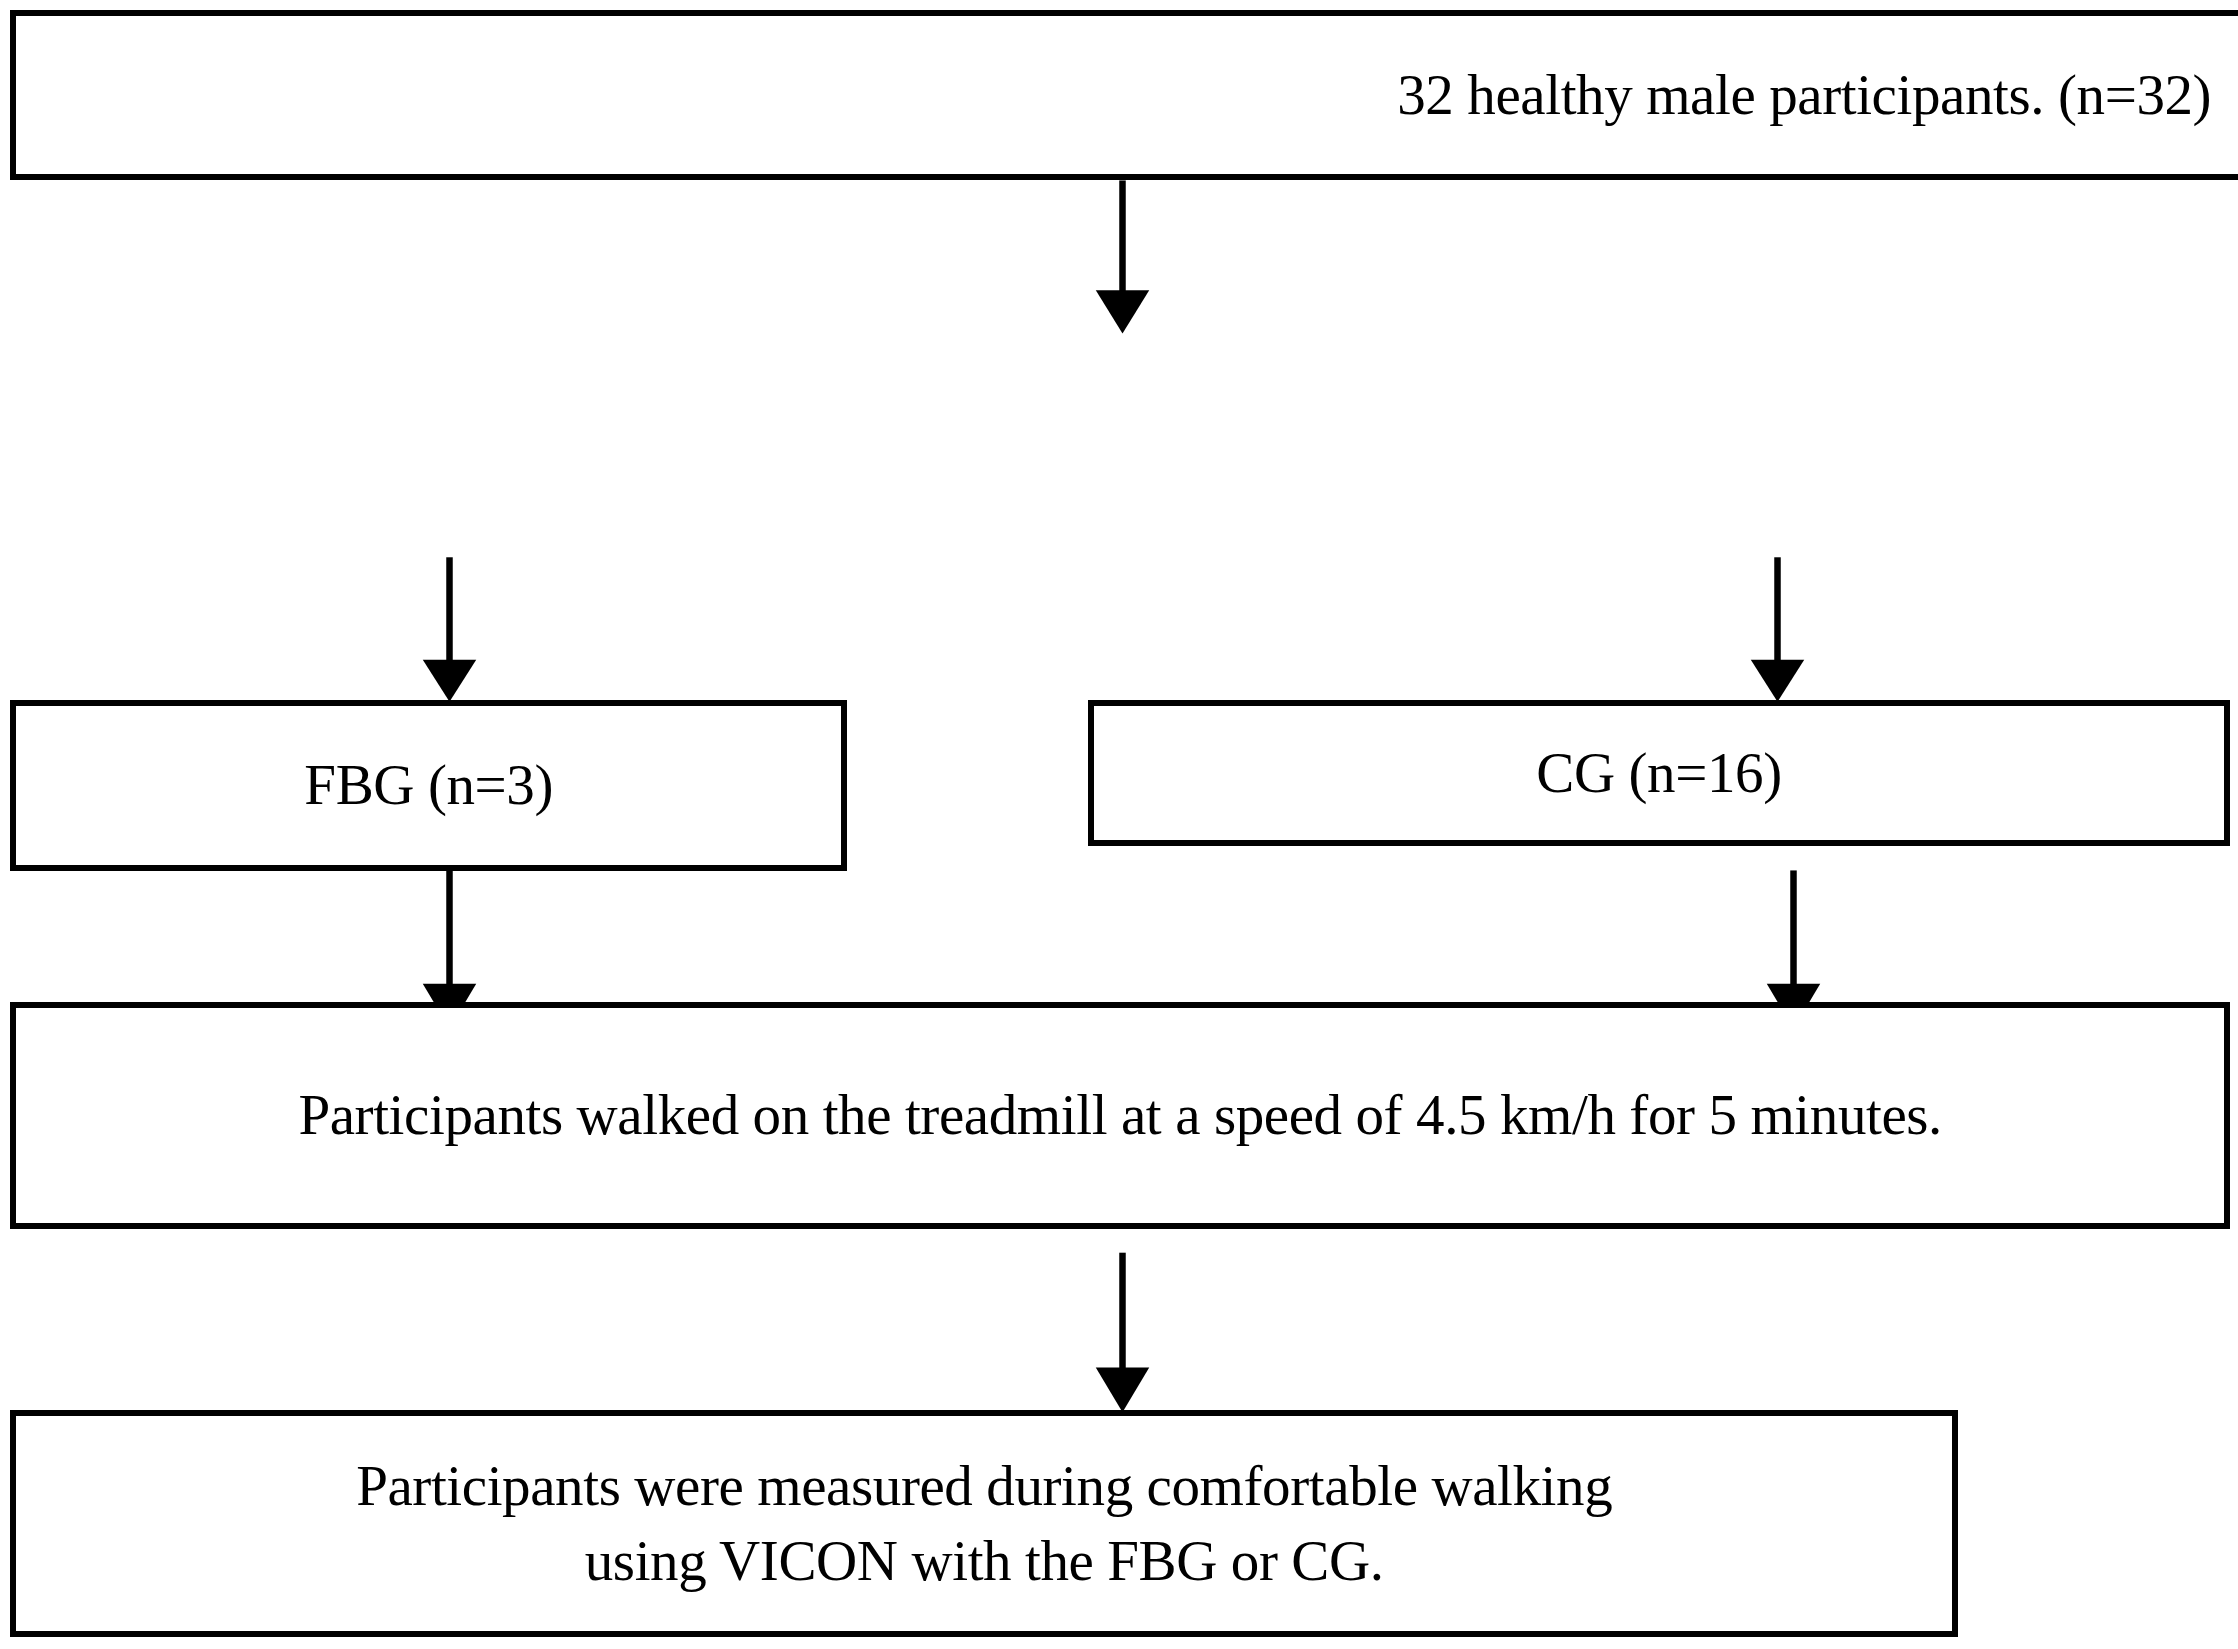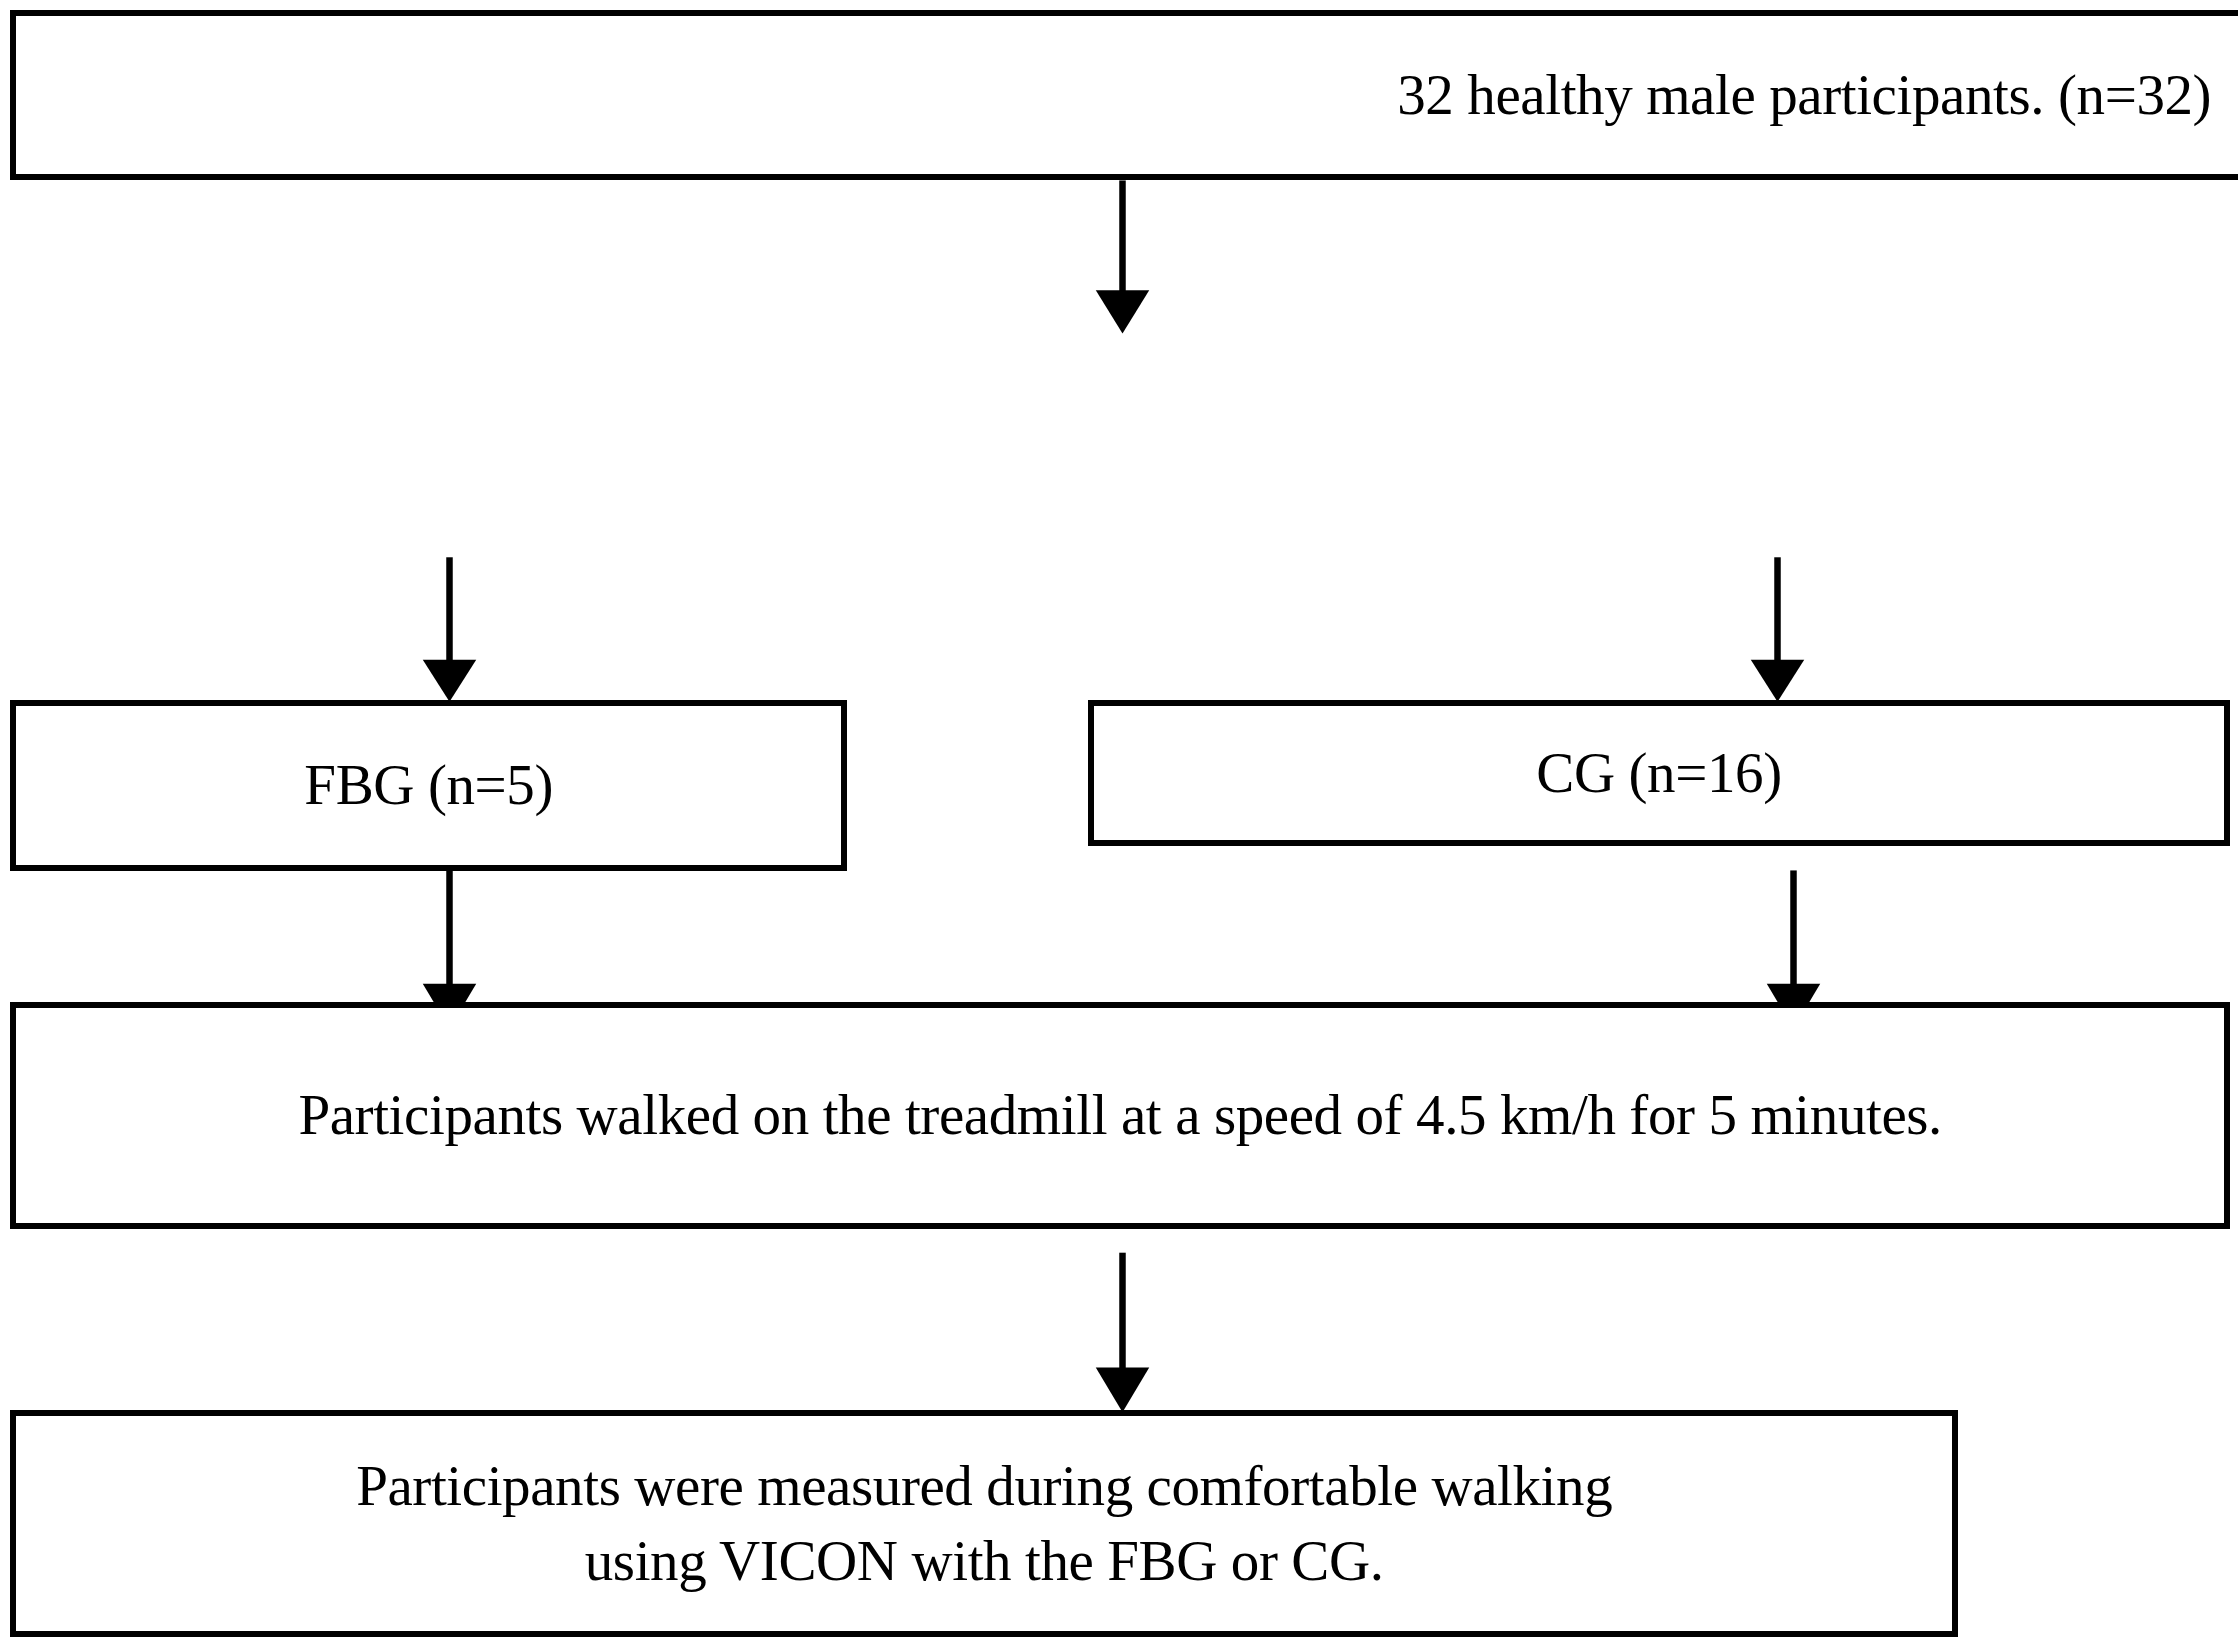--- a/index.html
+++ b/index.html
@@ -87,21 +87,21 @@
     <line class="connector-line" x1="45" y1="0" x2="45" y2="150"></line>
     <polygon class="connector-head" points="45,200 8,142 82,142"></polygon>
   </svg>
 
   <svg class="connector" id="conn-attire-cg" viewBox="0 0 90 200" width="65" height="145">
     <line class="connector-line" x1="45" y1="0" x2="45" y2="150"></line>
     <polygon class="connector-head" points="45,200 8,142 82,142"></polygon>
   </svg>
 
   <div class="node-box" id="node-fbg">
-    <span class="node-text">FBG (n=5)</span>
+    <span class="node-text">FBG (n=3)</span>
   </div>
 
   <div class="node-box" id="node-cg">
     <span class="node-text">CG (n=16)</span>
   </div>
 
   <svg class="connector" id="conn-fbg-treadmill" viewBox="0 0 90 219" width="65" height="159">
     <line class="connector-line" x1="45" y1="0" x2="45" y2="165"></line>
     <polygon class="connector-head" points="45,219 8,157 82,157"></polygon>
   </svg>

